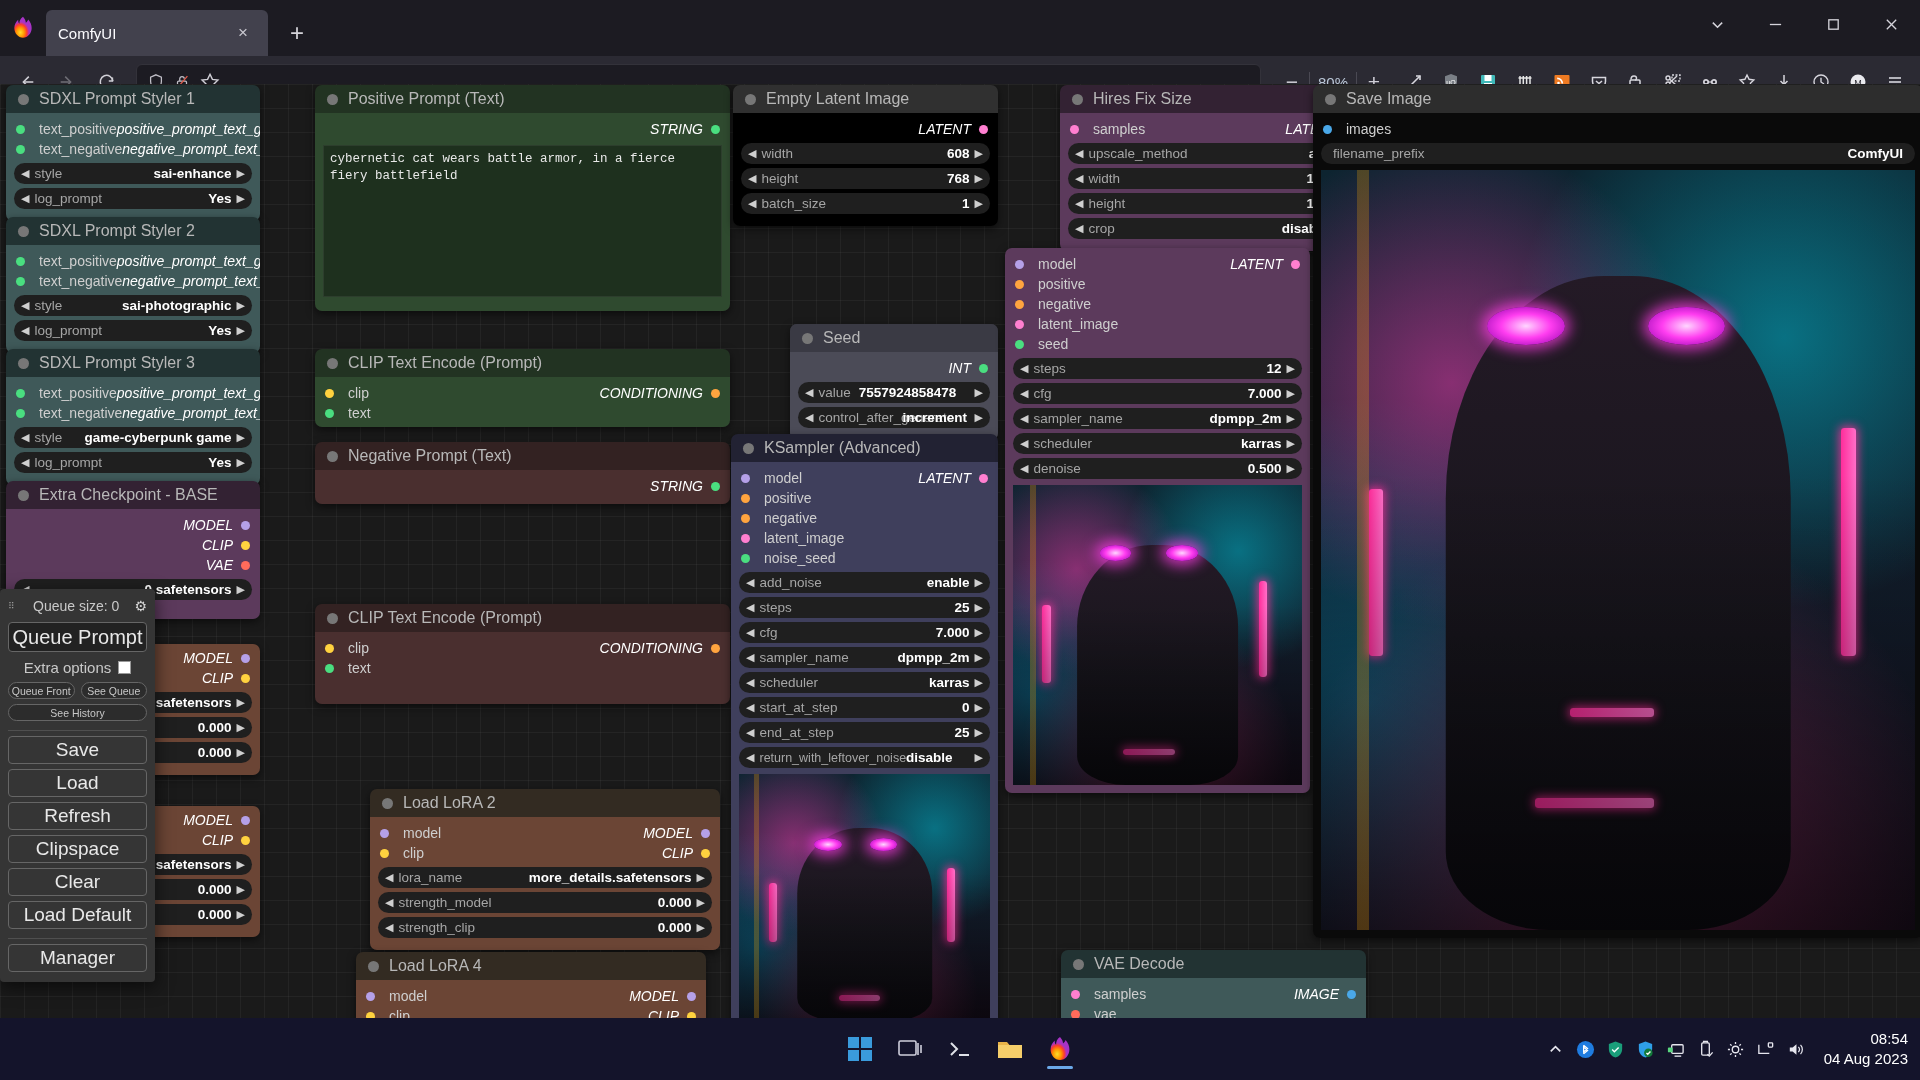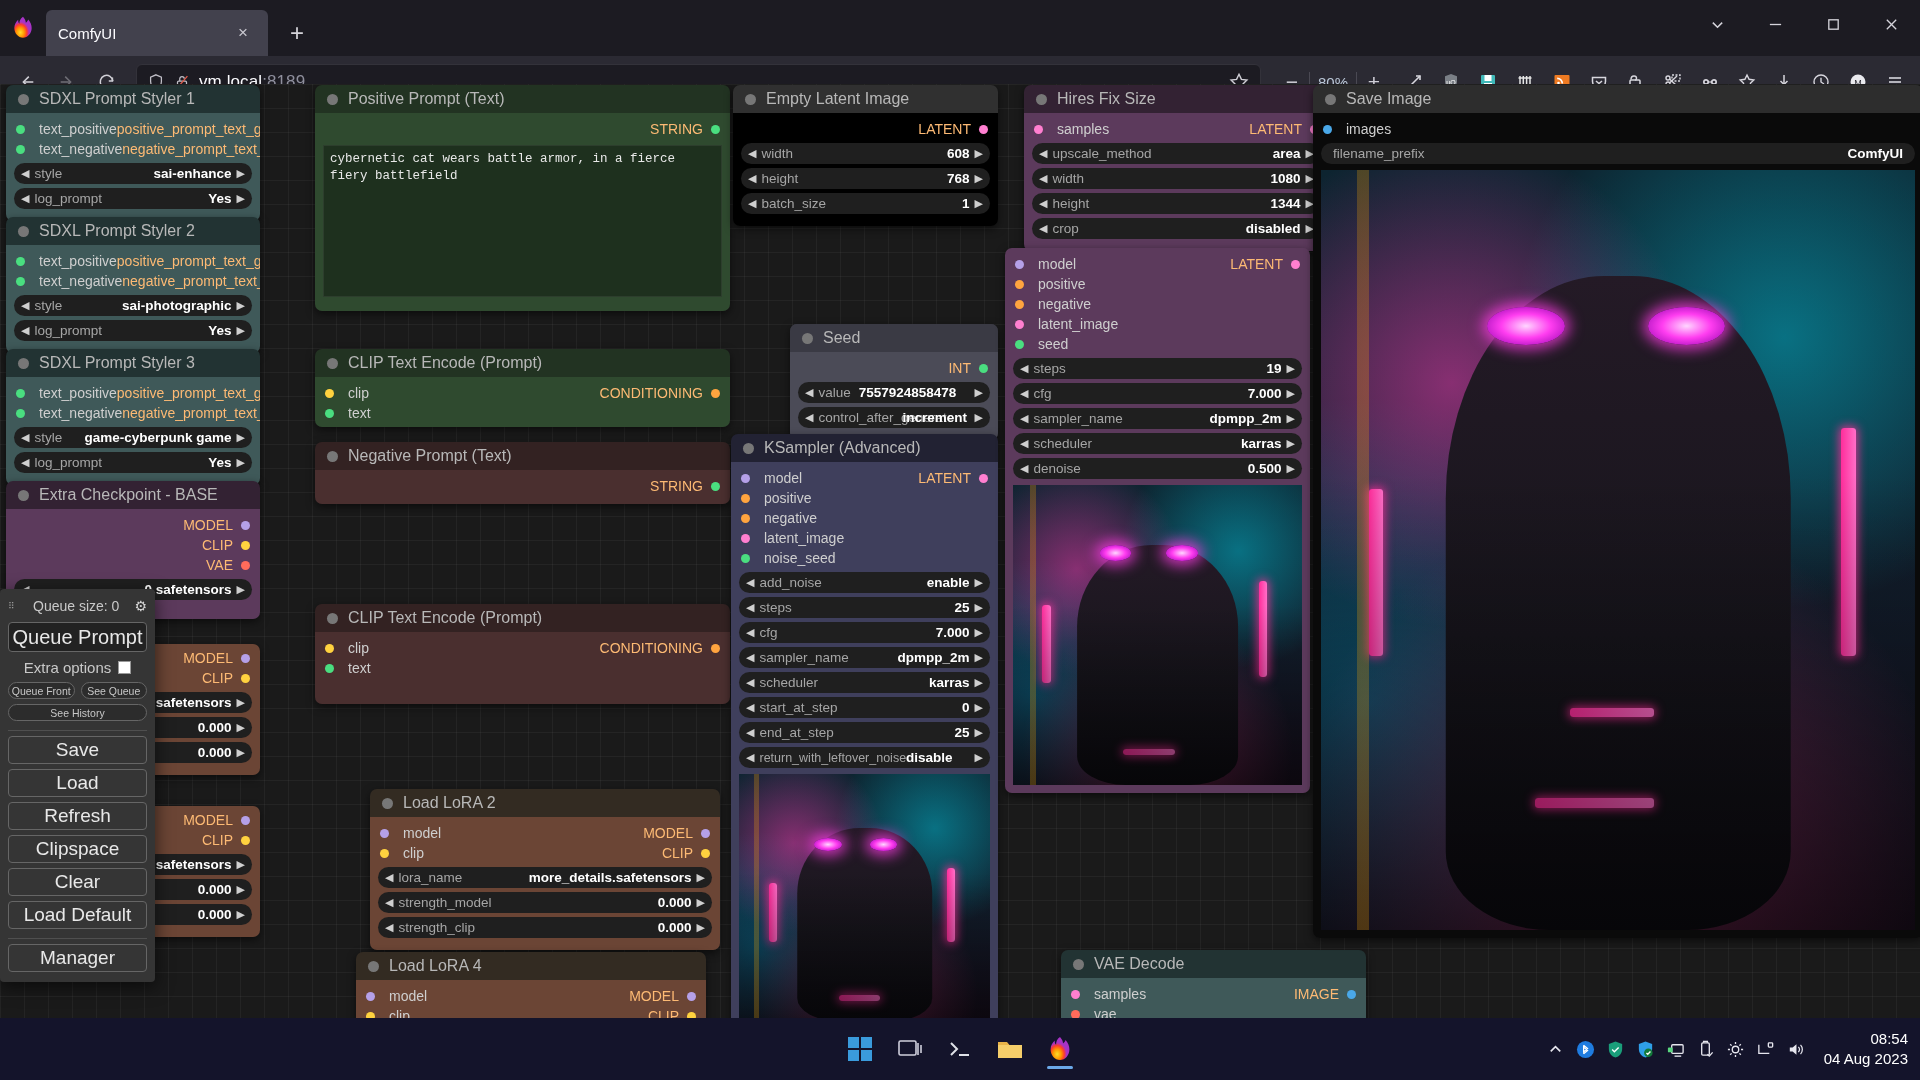--- a/index.html
+++ b/index.html
@@ -94,21 +94,21 @@
     height: 28px; display: flex; align-items: center; gap: 10px;
     padding: 0 12px; background: #353535; color: #b8b8b8; font-size: 16px;
   }
   .tdot { width: 11px; height: 11px; border-radius: 50%; background: #777; flex-shrink: 0; }
   .node-body { padding: 6px 0 8px 0; }
 
   .port-row { display: flex; align-items: center; height: 20px; padding: 0 10px; position: relative; }
   .pdot { width: 9px; height: 9px; border-radius: 50%; flex-shrink: 0; }
   .pname { font-size: 14px; color: #cfcfcf; margin-left: 14px; }
   .pright { margin-left: auto; display: flex; align-items: center; gap: 8px; }
-  .ptype { font-size: 14px; color: #fdba74; }
+  .ptype { font-size: 14px; color: #ffffff; font-style: italic; }
 
   .widget {
     margin: 4px 8px; height: 21px; border-radius: 11px; background: #1f1f1f;
     display: flex; align-items: center; padding: 0 7px; position: relative;
   }
   .widget .arrL, .widget .arrR { color: #cfcfcf; font-size: 11px; line-height: 1; }
   .wlabel { font-size: 13.5px; color: #a6a6a6; margin-left: 5px; white-space: nowrap; }
   .wvalue { margin-left: auto; margin-right: 5px; font-size: 13.5px; color: #ffffff; font-weight: 700; white-space: nowrap; }
   .wvalue.ovl { position: absolute; right: 18px; }
 
@@ -284,23 +284,20 @@
 
     <div class="urlbar">
       <svg class="shield" viewBox="0 0 20 20" fill="none" stroke="currentColor" stroke-width="1.4">
           <path d="M10 2l6 2.5v5c0 4-3 7-6 8.5-3-1.5-6-4.5-6-8.5v-5z"></path>
         </svg>
       <svg class="lock" viewBox="0 0 20 20" fill="none" stroke="currentColor" stroke-width="1.4">
         <rect x="5" y="9" width="10" height="8" rx="1.3"></rect>
           <path d="M7.5 9V6.5a2.5 2.5 0 0 1 5 0"></path>
         <line x1="4" y1="17.5" x2="16" y2="3.5" stroke="#e05a4a" stroke-width="1.4"></line>
       </svg>
-      <div class="url-text">
-        <span>vm.local</span><span class="port">:8189</span>
-      </div>
       <svg class="star" viewBox="0 0 20 20" fill="none" stroke="currentColor" stroke-width="1.3">
           <path d="M10 3l2.2 4.6 5 .7-3.6 3.5.9 5-4.5-2.4L5.5 16.8l.9-5L2.8 8.3l5-.7z"></path>
         </svg>
     </div>
 
     <div class="zoomgrp">
       <div class="zb">−</div>
       <div class="vsep"></div>
       <div class="zoomlvl">80%</div>
       <div class="vsep"></div>
@@ -892,21 +889,21 @@
           <div class="eye" style="left:30%; top:26%"></div>
           <div class="eye" style="left:52%; top:26%"></div>
           <div class="neon" style="left:12%; top:44%; width:3%; height:24%"></div>
           <div class="neon" style="right:14%; top:38%; width:3%; height:30%"></div>
           <div class="neon" style="left:40%; bottom:8%; width:16%; height:2.5%"></div>
           <div class="city"></div>
         </div>
       </div>
     </div>
 
-    <div class="node t-purple" style="left:1024px; top:1px; width:305px;">
+    <div class="node t-purple" style="left:1060px; top:1px; width:305px;">
       <div class="node-title">
         <span class="tdot"></span>
         <span>Hires Fix Size</span>
       </div>
       <div class="node-body">
         <div class="port-row">
           <span class="pdot" style="background:#ff7fd0"></span>
           <span class="pname">samples</span>
           <span class="pright">
               <span class="ptype">LATENT</span>
@@ -962,21 +959,21 @@
           <span class="pdot" style="background:#ff7fd0"></span>
           <span class="pname">latent_image</span>
         </div>
         <div class="port-row">
           <span class="pdot" style="background:#4ade80"></span>
           <span class="pname">seed</span>
         </div>
         <div class="widget">
           <span class="arrL">◀</span>
           <span class="wlabel">steps</span>
-          <span class="wvalue">19</span>
+          <span class="wvalue">12</span>
           <span class="arrR">▶</span>
         </div>
         <div class="widget">
           <span class="arrL">◀</span>
           <span class="wlabel">cfg</span>
           <span class="wvalue">7.000</span>
           <span class="arrR">▶</span>
         </div>
         <div class="widget">
           <span class="arrL">◀</span>

